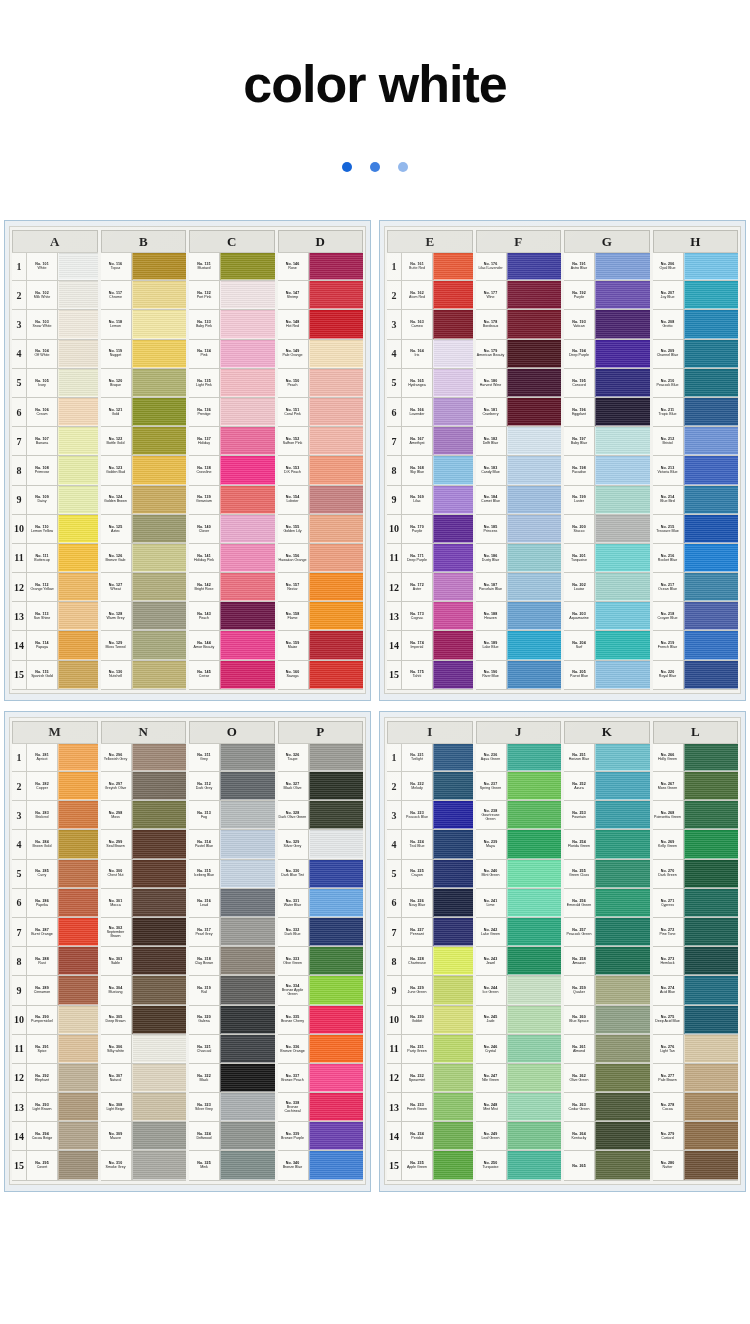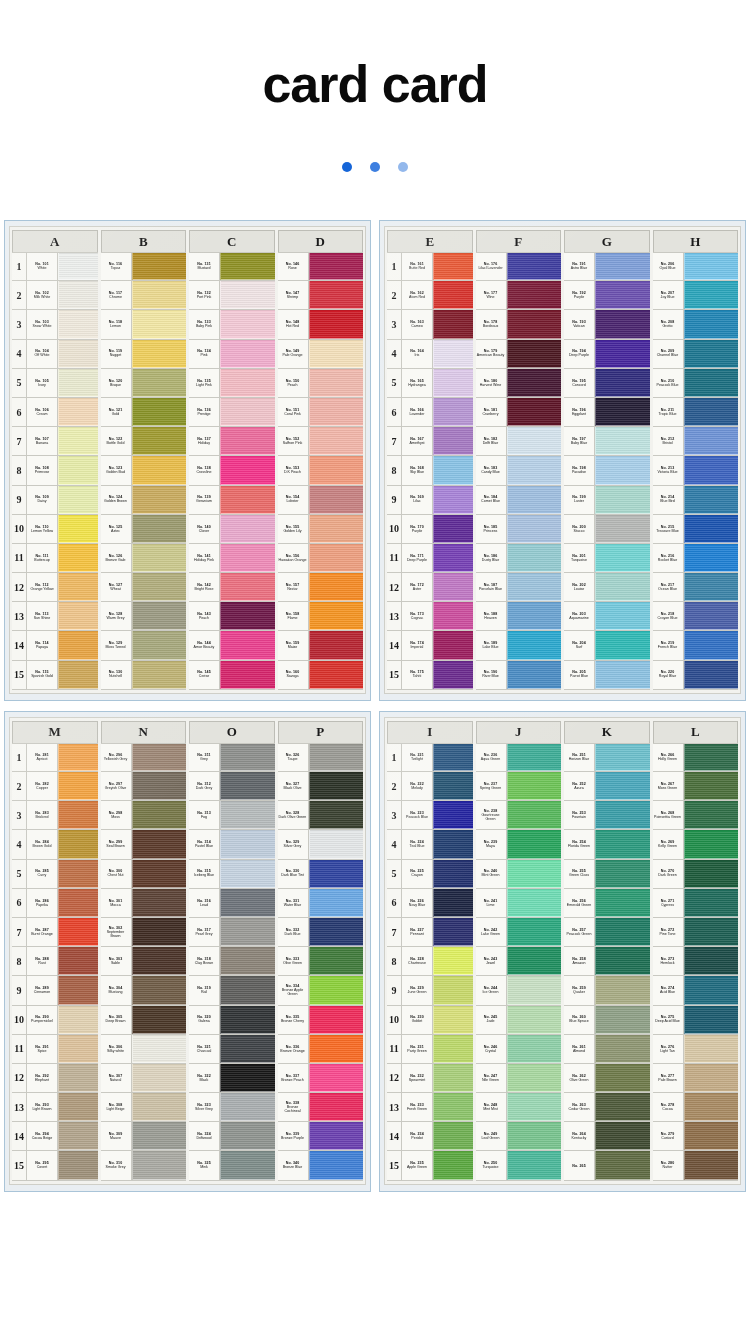--- a/index.html
+++ b/index.html
@@ -110,21 +110,21 @@
   
   .panel.tl, .panel.bl { }
   .corner-fade {
     position:absolute; inset:0; pointer-events:none;
     background:linear-gradient(135deg, rgba(255,255,255,0.10), rgba(0,0,0,0) 30%);
   }
 </style>
 </head>
 <body>
 
-<div id="page-title">card card</div>
+<div id="page-title">color white</div>
 
 <div id="dots">
     <span class="dot" style="background: rgb(21, 101, 216);"></span>
     <span class="dot" style="background: rgb(61, 127, 224);"></span>
     <span class="dot" style="background: rgb(147, 184, 236);"></span>
   </div>
 
 <div id="panels">
   <div class="panel-row">
     <div class="panel tl">

